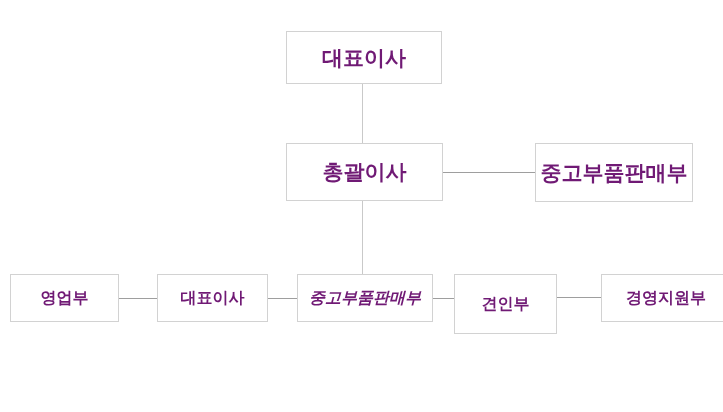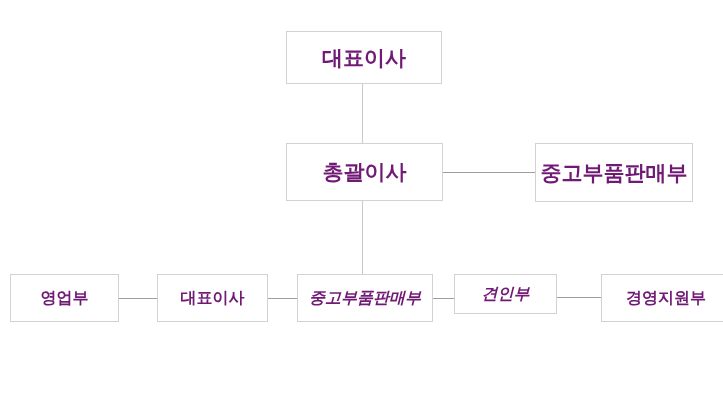--- a/index.html
+++ b/index.html
@@ -31,21 +31,21 @@
   .lvl1 { font-size: 21px; }
   .lvl2 { font-size: 21px; }
   .lvl3 { font-size: 16px; }
 
   .node-ceo            { left: 286px; top: 31px;  width: 156px; height: 53px; }
   .node-exec           { left: 286px; top: 143px; width: 157px; height: 58px; }
   .node-planning       { left: 535px; top: 143px; width: 158px; height: 59px; }
   .node-sales          { left: 10px;  top: 274px; width: 109px; height: 48px; }
   .node-recycling      { left: 157px; top: 274px; width: 111px; height: 48px; }
   .node-usedparts      { left: 297px; top: 274px; width: 136px; height: 48px; font-style: italic; }
-  .node-towing         { left: 454px; top: 274px; width: 103px; height: 40px; font-style: italic; }
+  .node-towing         { left: 454px; top: 274px; width: 103px; height: 60px; }
   .node-support        { left: 601px; top: 274px; width: 130px; height: 48px; }
 
   .connector { position: absolute; }
   .connector.v { width: 1px; background: #c9c9c9; }
   .connector.h { height: 1px; background: #9e9e9e; }
 
   .conn-ceo-exec       { left: 362px; top: 84px;  height: 59px; }
   .conn-exec-usedparts { left: 362px; top: 201px; height: 73px; }
   .conn-exec-planning  { left: 443px; top: 172px; width: 92px; }
   .conn-sales-recyc    { left: 119px; top: 298px; width: 38px; }

